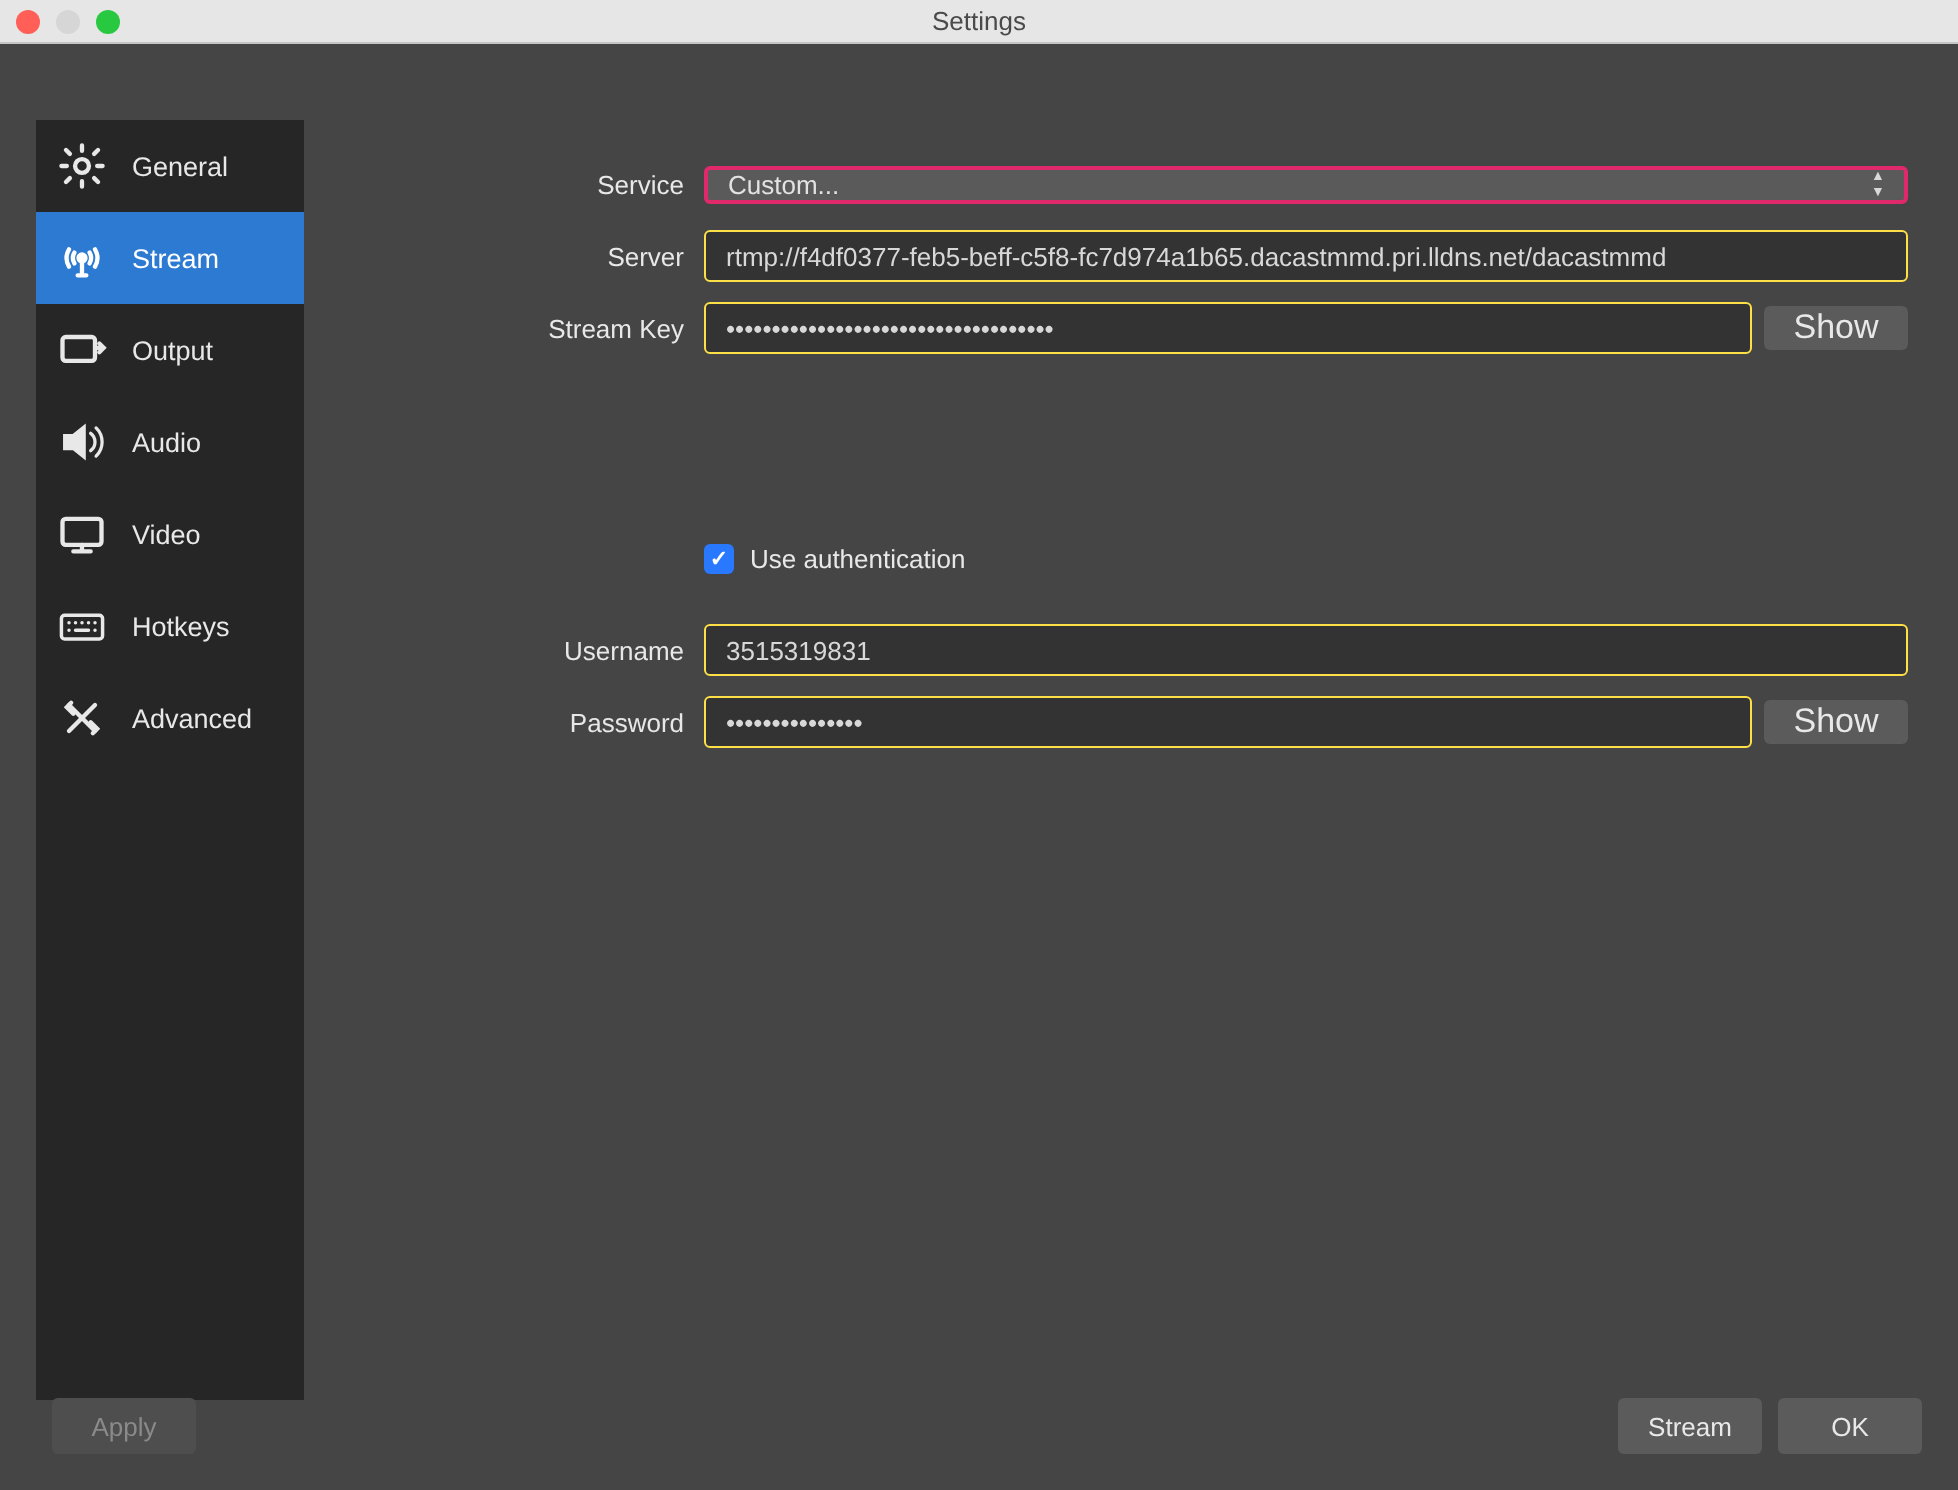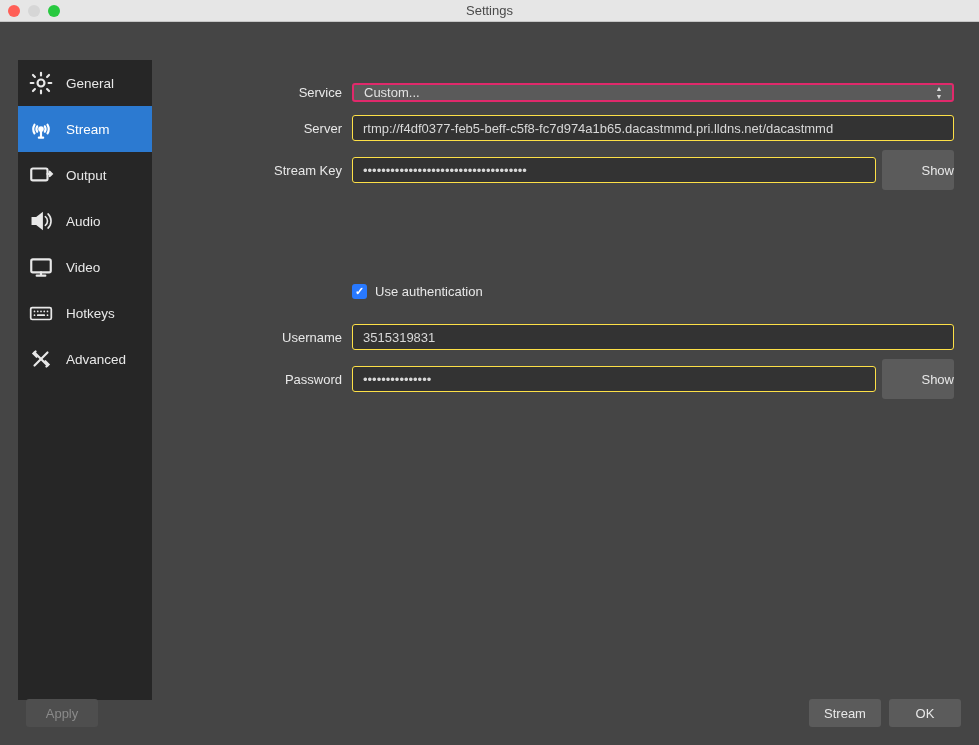--- a/index.html
+++ b/index.html
@@ -135,28 +135,27 @@
     border: 1px solid #fde047;
     border-radius: 3px;
     color: #d8d8d8;
     padding: 0 10px;
     font-size: 13px;
     outline: none;
   }
   .text-input::placeholder { color:#a5a5a5; }
   .small-btn {
     width: 72px;
-    height: 40px;
+    height: 22px;
     background: #5b5b5b;
     border: none;
     border-radius: 3px;
     color: #e8e8e8;
-    font-size: 13px;
+    font-size: 17px;
     cursor: pointer;
-    text-align: right;
   }
   .checkbox-row {
     display: flex;
     align-items: center;
     gap: 8px;
     margin-left: 180px;
     margin-top: 94px;
     margin-bottom: 24px;
   }
   .chk {

